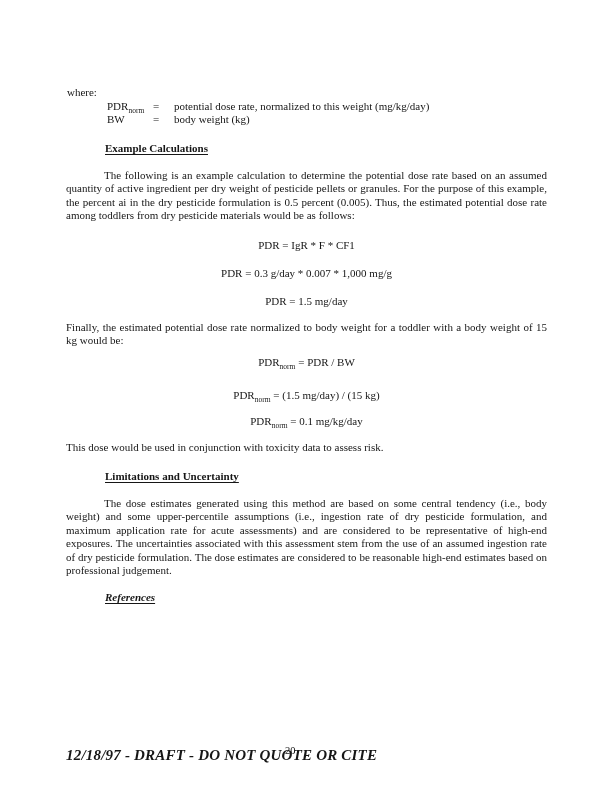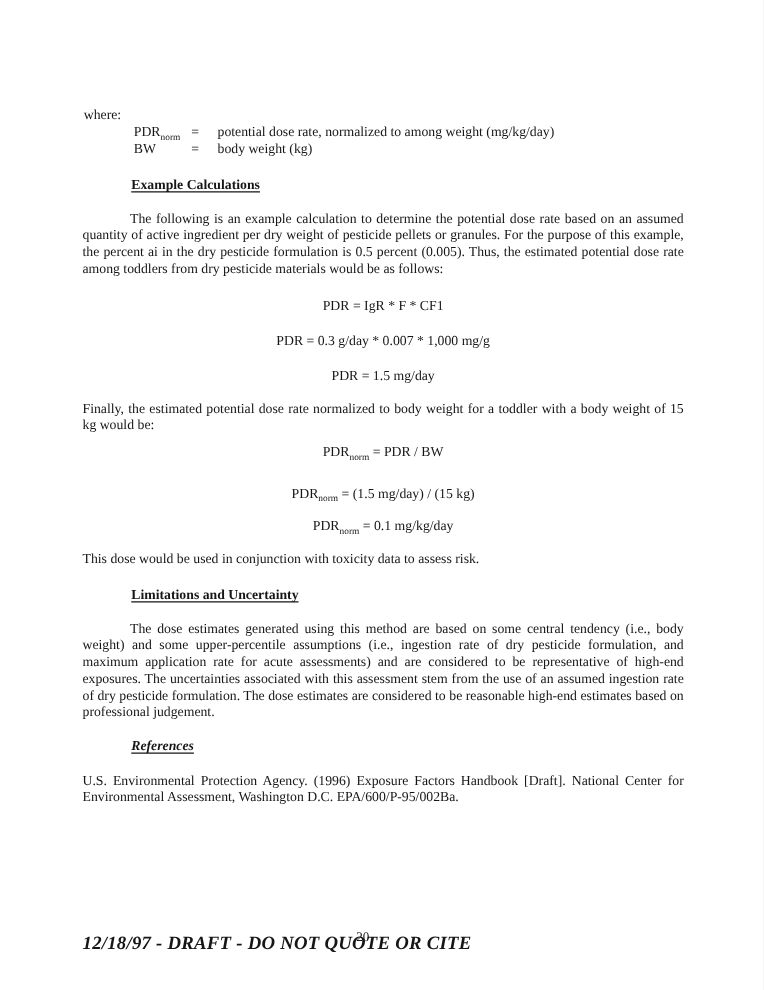--- a/index.html
+++ b/index.html
@@ -89,21 +89,21 @@
 <body>
 
 <div class="page">
 
   <div class="abs where-label">where:</div>
 
   <div class="abs def-table">
     <div class="def-row">
       <span class="def-term"><span>PDR</span><sub class="norm">norm</sub></span>
       <span class="def-eq">=</span>
-      <span class="def-text">potential dose rate, normalized to among weight (mg/kg/day)</span>
+      <span class="def-text">potential dose rate, normalized to this weight (mg/kg/day)</span>
     </div>
     <div class="def-row">
       <span class="def-term"><span>BW</span><sub class="norm"></sub></span>
       <span class="def-eq">=</span>
       <span class="def-text">body weight (kg)</span>
     </div>
   </div>
 
   <div class="abs heading h-example">Example Calculations</div>
 
@@ -124,19 +124,18 @@
   <div class="abs equation eq6"><span>PDR</span><sub class="norm">norm</sub><span> = 0.1 mg/kg/day</span></div>
 
   <div class="abs para p-dose">This dose would be used in conjunction with toxicity data to assess risk.</div>
 
   <div class="abs heading h-limitations">Limitations and Uncertainty</div>
 
   <div class="abs para indent p-limitations">The dose estimates generated using this method are based on some central tendency (i.e., body weight) and some upper-percentile assumptions (i.e., ingestion rate of dry pesticide formulation, and maximum application rate for acute assessments) and are considered to be representative of high-end exposures.  The uncertainties associated with this assessment stem from the use of an assumed ingestion rate of dry pesticide formulation.  The dose estimates are considered to be reasonable high-end estimates based on professional judgement.</div>
 
   <div class="abs heading h-references">References</div>
 
-  <div class="abs para p-reference">U.S. Environmental Protection Agency.  (1996) Exposure Factors Handbook [Draft].  National Center for Environmental Assessment, Washington D.C.  EPA/600/P-95/002Ba.</div>
 
   <div class="abs footer-left">12/18/97 - DRAFT - DO NOT QUOTE OR CITE</div>
 
   <div class="abs page-number">20</div>
 
 </div>
 
 </body></html>

